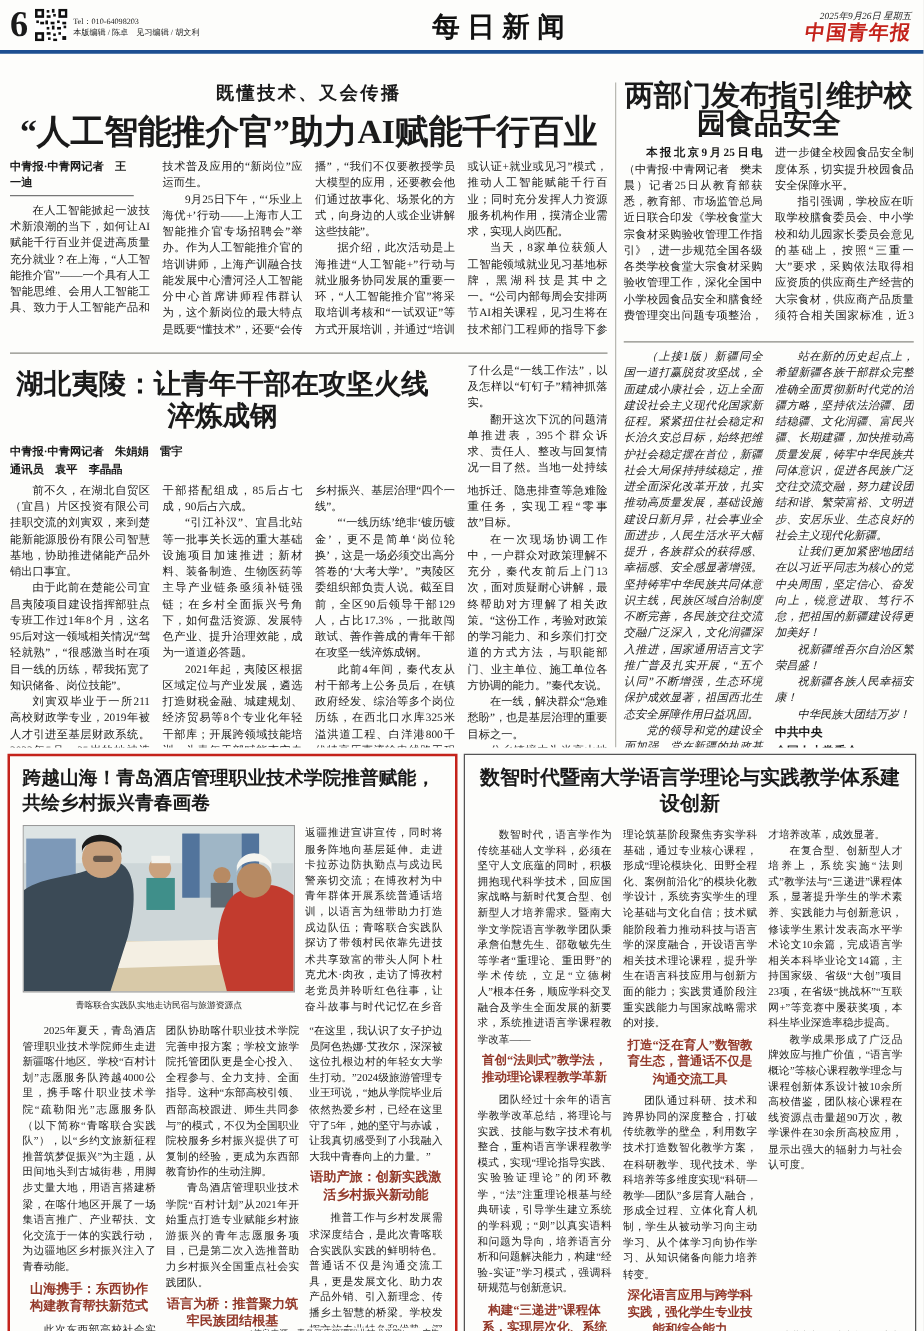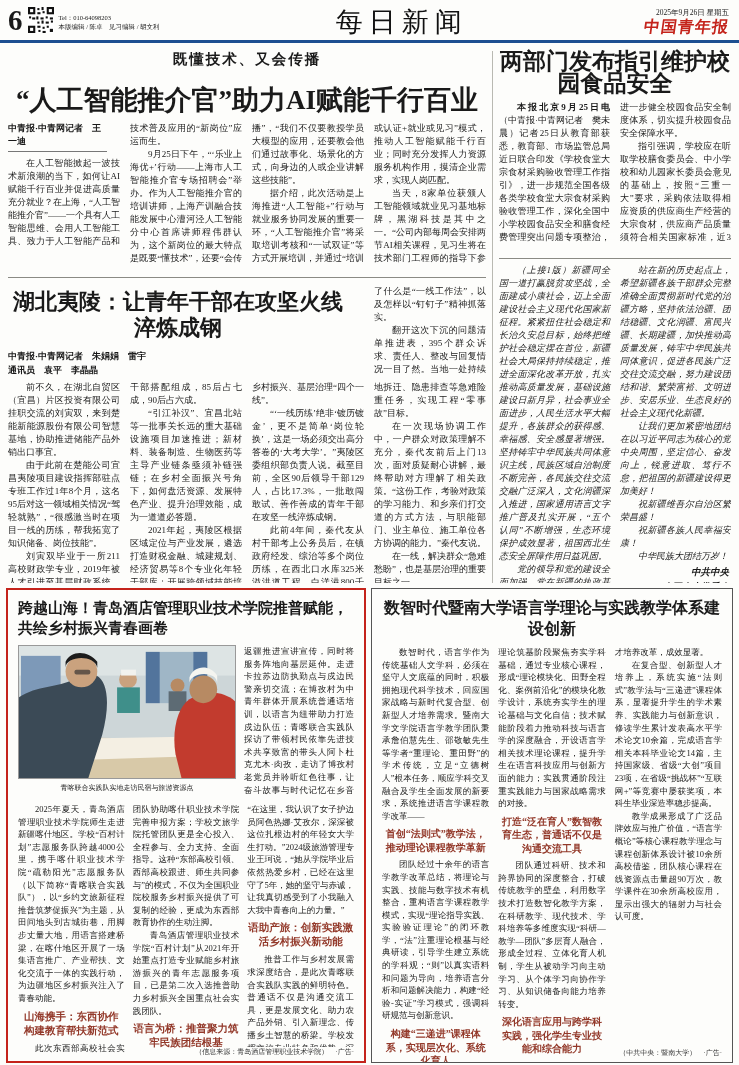--- a/index.html
+++ b/index.html
@@ -4,27 +4,27 @@
 <style>
   html,body{margin:0;padding:0;background:#e8e8e4;}
   .page{position:relative;width:739px;height:1065px;background:#fdfdfb;margin:0 auto;overflow:hidden;
         font-family:"Liberation Serif","DejaVu Serif",serif;color:#1a1a1a;}
   
   header{display:flex;align-items:flex-start;justify-content:space-between;padding:5px 10px 2px 8px;height:33px;}
   .h-left{display:flex;align-items:center;gap:5px;}
   .pagenum{font-size:29px;font-weight:bold;line-height:30px;}
   .qr{width:26px;height:26px;}
   .h-info{font-size:6.5px;color:#222;line-height:9px;padding-top:4px;}
-  .h-center{font-size:27px;font-weight:normal;letter-spacing:6px;line-height:34px;color:#111;}
+  .h-center{font-size:22px;font-weight:bold;letter-spacing:6px;line-height:34px;color:#111;}
   .h-right{text-align:right;}
-  .h-date{font-size:7.5px;color:#222;margin-top:3px;}
+  .h-date{font-size:7.5px;color:#222;margin-top:3px;font-style:italic;}
   .masthead{font-size:16px;font-weight:bold;color:#c4231b;transform:skewX(-8deg);letter-spacing:1px;line-height:18px;}
   .blue-rule{height:3px;background:#1d4f91;margin:0;}
   
-  .top-region{display:flex;padding:6px 8px 0 8px;height:534px;overflow:hidden;}
+  .top-region{display:flex;padding:21px 8px 0 8px;height:534px;overflow:hidden;}
   .left-col{width:478px;}
   .vrule{width:1px;background:#b9b9b2;margin:2px 6px 0 6px;}
   .right-col{flex:1;min-width:0;}
   .bottom-region{display:flex;gap:5px;padding:0 6px;margin-top:5px;}
   .hr{border:0;border-top:1px solid #8a8a84;margin:5px 0;}
   
   p{margin:0;text-indent:2em;text-align:justify;font-size:9px;line-height:13px;}
   .subhead{font-size:10.5px;font-weight:bold;color:#93392a;text-align:center;text-indent:0;line-height:14px;margin:5px 0 4px 0;}
   
   .kicker{text-align:center;font-size:14.5px;font-weight:bold;letter-spacing:2px;margin:1px 0 2px 0;}
@@ -37,21 +37,21 @@
   .yl-headline{font-size:22px;font-weight:bold;line-height:26px;text-align:center;margin:6px 16px 8px 0;}
   .yl-bylines{font-size:9px;font-weight:bold;text-indent:0;line-height:14px;}
   .yl-side{width:112px;height:92px;overflow:hidden;padding-top:2px;}
   .yl-body{column-count:4;column-gap:10px;height:250px;overflow:hidden;margin-top:4px;}
   
   .food-headline{text-align:center;font-size:23px;font-weight:bold;line-height:22px;margin:2px 0 6px 0;}
   .food-body{column-count:2;column-gap:10px;height:152px;overflow:hidden;}
   .xj-cols{display:flex;gap:10px;height:334px;overflow:hidden;margin-top:2px;}
   .xj-col{flex:1;min-width:0;}
   .xj-col p{font-style:italic;}
-  .sign{text-align:right;font-weight:bold;font-size:9.5px;line-height:15px;font-style:italic;padding-right:2px;margin-top:2px;}
+  .sign{font-weight:bold;font-size:9.5px;line-height:15px;padding-right:2px;margin-top:2px;}
   
   .qd-box{position:relative;width:360px;box-sizing:border-box;border:2px solid #c4231b;background:#fdfdfb;padding:8px 10px 14px 10px;height:475px;overflow:hidden;}
   .qd-headline{text-align:left;font-size:15px;font-weight:bold;line-height:20px;text-indent:0;}
   .qd-row1{display:flex;gap:8px;height:152px;overflow:hidden;margin-top:7px;}
   .qd-photo-wrap{width:218px;}
   .photo-frame{width:218px;height:134px;border:1px solid #999;box-sizing:border-box;}
   .caption{font-size:7px;text-align:center;text-indent:0;line-height:10px;color:#222;}
   .qd-c3{flex:1;min-width:0;}
   .qd-box p{font-size:8.5px;line-height:12.6px;}
   .qd-row2{display:flex;gap:8px;height:252px;overflow:hidden;margin-top:6px;}
@@ -114,21 +114,21 @@
     </div>
   </header>
   <div class="blue-rule"></div>
 
   <main class="top-region">
 
     <section class="left-col">
 
       <article>
         <div class="kicker">既懂技术、又会传播</div>
-        <h1 class="ai-headline" style="margin:16px 0 6px 0;font-family:Liberation Serif, serif;">“人工智能推介官”助力AI赋能千行百业</h1>
+        <h1 class="ai-headline" style="margin:6px 0 6px 0;font-family:Liberation Serif, serif;">“人工智能推介官”助力AI赋能千行百业</h1>
         <div class="ai-body">
           <div class="byline">中青报·中青网记者　王一迪</div>
           <p>在人工智能掀起一波技术新浪潮的当下，如何让AI赋能千行百业并促进高质量充分就业？在上海，“人工智能推介官”——一个具有人工智能思维、会用人工智能工具、致力于人工智能产品和技术普及应用的“新岗位”应运而生。</p>
           <p>9月25日下午，“‘乐业上海优+’行动——上海市人工智能推介官专场招聘会”举办。作为人工智能推介官的培训讲师，上海产训融合技能发展中心漕河泾人工智能分中心首席讲师程伟群认为，这个新岗位的最大特点是既要“懂技术”，还要“会传播”，“我们不仅要教授学员大模型的应用，还要教会他们通过故事化、场景化的方式，向身边的人或企业讲解这些技能”。</p>
           <p>据介绍，此次活动是上海推进“人工智能+”行动与就业服务协同发展的重要一环，“人工智能推介官”将采取培训考核和“一试双证”等方式开展培训，并通过“培训或认证+就业或见习”模式，推动人工智能赋能千行百业；同时充分发挥人力资源服务机构作用，摸清企业需求，实现人岗匹配。</p>
           <p>当天，8家单位获颁人工智能领域就业见习基地标牌，黑湖科技是其中之一。“公司内部每周会安排两节AI相关课程，见习生将在技术部门工程师的指导下参与AI项目研发，获得完整的项目经验，符合要求的人工智能推介官会被留用。”</p>
 
         </div>
       </article>
 

